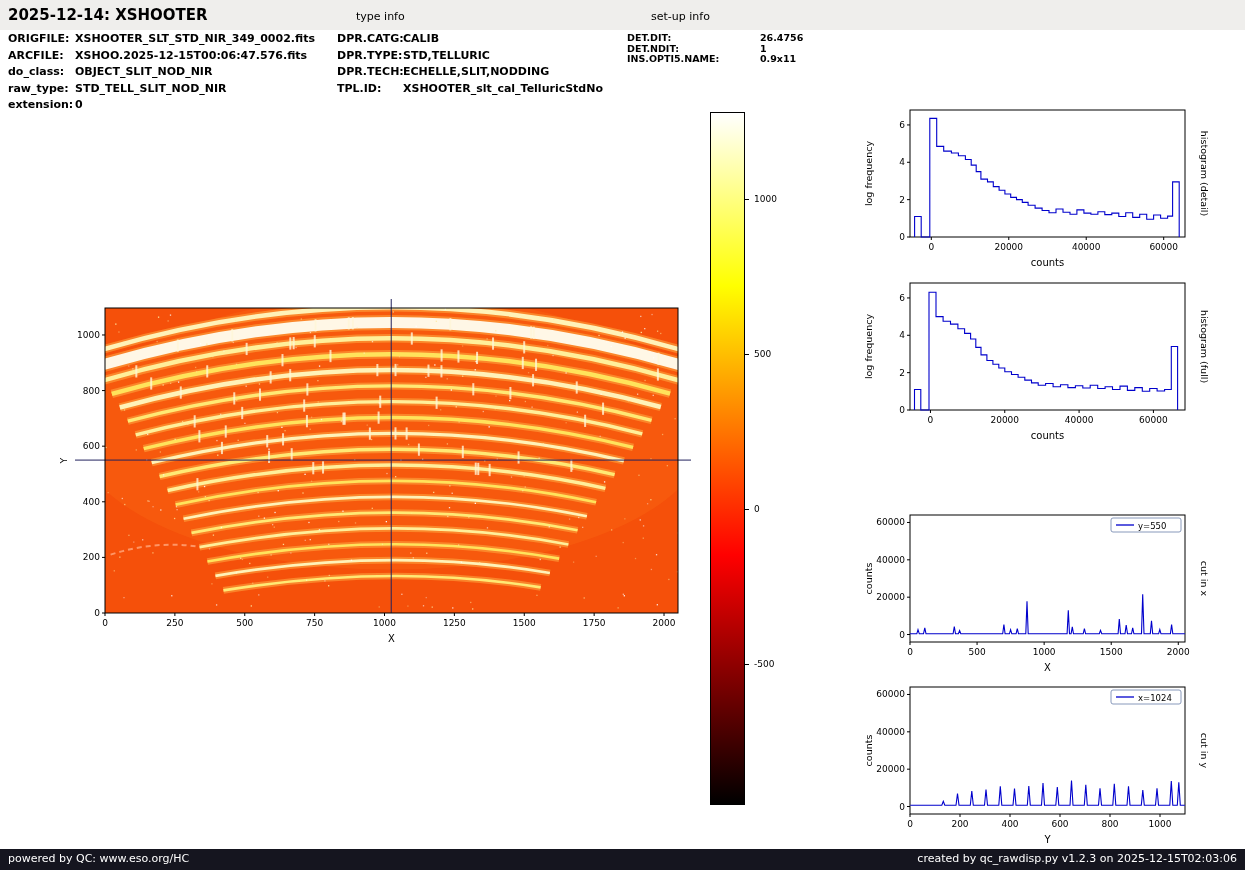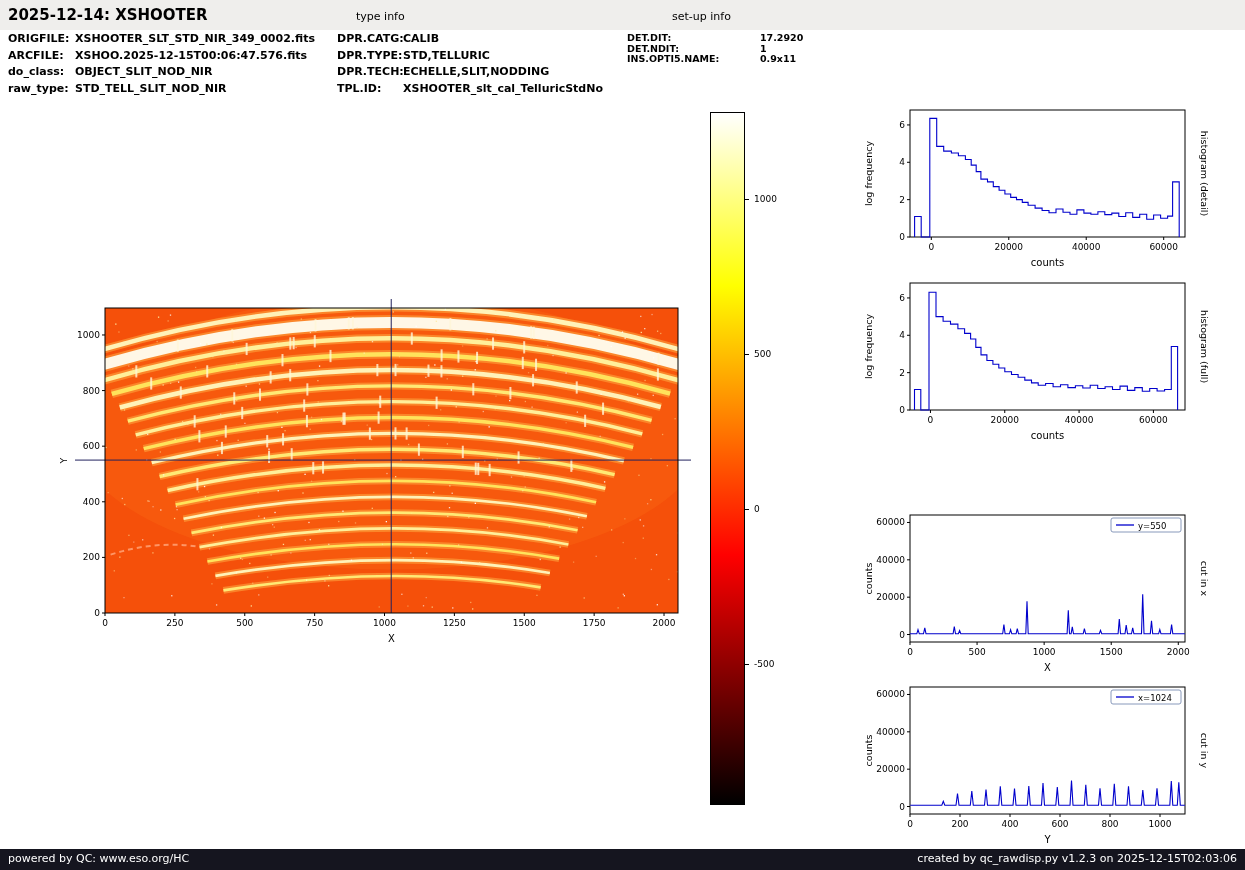--- a/index.html
+++ b/index.html
@@ -1,21 +1,21 @@
 <!DOCTYPE html>
 <html><head>
 <meta charset="utf-8">
 <style>
   html,body{margin:0;padding:0;background:#fff;}
   .page{position:relative;width:1245px;height:870px;background:#ffffff;overflow:hidden;
         font-family:"DejaVu Sans","Liberation Sans",sans-serif;color:#000;}
   .header{position:absolute;left:0;top:0;width:1245px;height:30px;background:#efeeec;}
   .title{position:absolute;left:8px;top:6px;font-size:15px;font-weight:bold;}
   .hlabel{position:absolute;top:10px;font-size:11px;margin-left:19px;}
-  .h-type{left:337px}.h-setup{left:653px}
+  .h-type{left:337px}.h-setup{left:632px}
   .meta{position:absolute;font-size:11px;line-height:16.6px;white-space:nowrap;font-weight:bold;}
   .meta .lab{display:inline-block;}
   .m-left{left:8px;top:31px}.m-left .lab{width:67px}
   .m-type{left:337px;top:31px}.m-type .lab{width:66px}
   .m-setup{left:627px;top:33px;font-size:9.5px;line-height:10.6px}.m-setup .lab{width:133px}
   svg.plot{position:absolute;}
   #mainplot{left:40px;top:292px;}
   #hist_detail{left:855px;top:98px;}
   #hist_full{left:855px;top:271px;}
   #cut_x{left:855px;top:503px;}
@@ -37,31 +37,32 @@
     <span class="title">2025-12-14: XSHOOTER</span>
     <span class="hlabel h-type">type info</span>
     <span class="hlabel h-setup">set-up info</span>
   </div>
 
   <div class="meta m-left">
     <div class="mrow"><span class="lab">ORIGFILE:</span><span class="val">XSHOOTER_SLT_STD_NIR_349_0002.fits</span></div>
     <div class="mrow"><span class="lab">ARCFILE:</span><span class="val">XSHOO.2025-12-15T00:06:47.576.fits</span></div>
     <div class="mrow"><span class="lab">do_class:</span><span class="val">OBJECT_SLIT_NOD_NIR</span></div>
     <div class="mrow"><span class="lab">raw_type:</span><span class="val">STD_TELL_SLIT_NOD_NIR</span></div>
+    <div class="mrow"><span class="lab">extension:</span><span class="val">0</span></div>
   </div>
 
   <div class="meta m-type">
     <div class="mrow"><span class="lab">DPR.CATG:</span><span class="val">CALIB</span></div>
     <div class="mrow"><span class="lab">DPR.TYPE:</span><span class="val">STD,TELLURIC</span></div>
     <div class="mrow"><span class="lab">DPR.TECH:</span><span class="val">ECHELLE,SLIT,NODDING</span></div>
     <div class="mrow"><span class="lab">TPL.ID:</span><span class="val">XSHOOTER_slt_cal_TelluricStdNo</span></div>
   </div>
 
   <div class="meta m-setup">
-    <div class="mrow"><span class="lab">DET.DIT:</span><span class="val">17.2920</span></div>
+    <div class="mrow"><span class="lab">DET.DIT:</span><span class="val">26.4756</span></div>
     <div class="mrow"><span class="lab">DET.NDIT:</span><span class="val">1</span></div>
     <div class="mrow"><span class="lab">INS.OPTI5.NAME:</span><span class="val">0.9x11</span></div>
   </div>
 
   <svg id="mainplot" class="plot" width="670" height="375">
       <defs>
         <clipPath id="imclip">
           <rect x="65" y="16" width="573" height="305"></rect>
         </clipPath>
       </defs>

